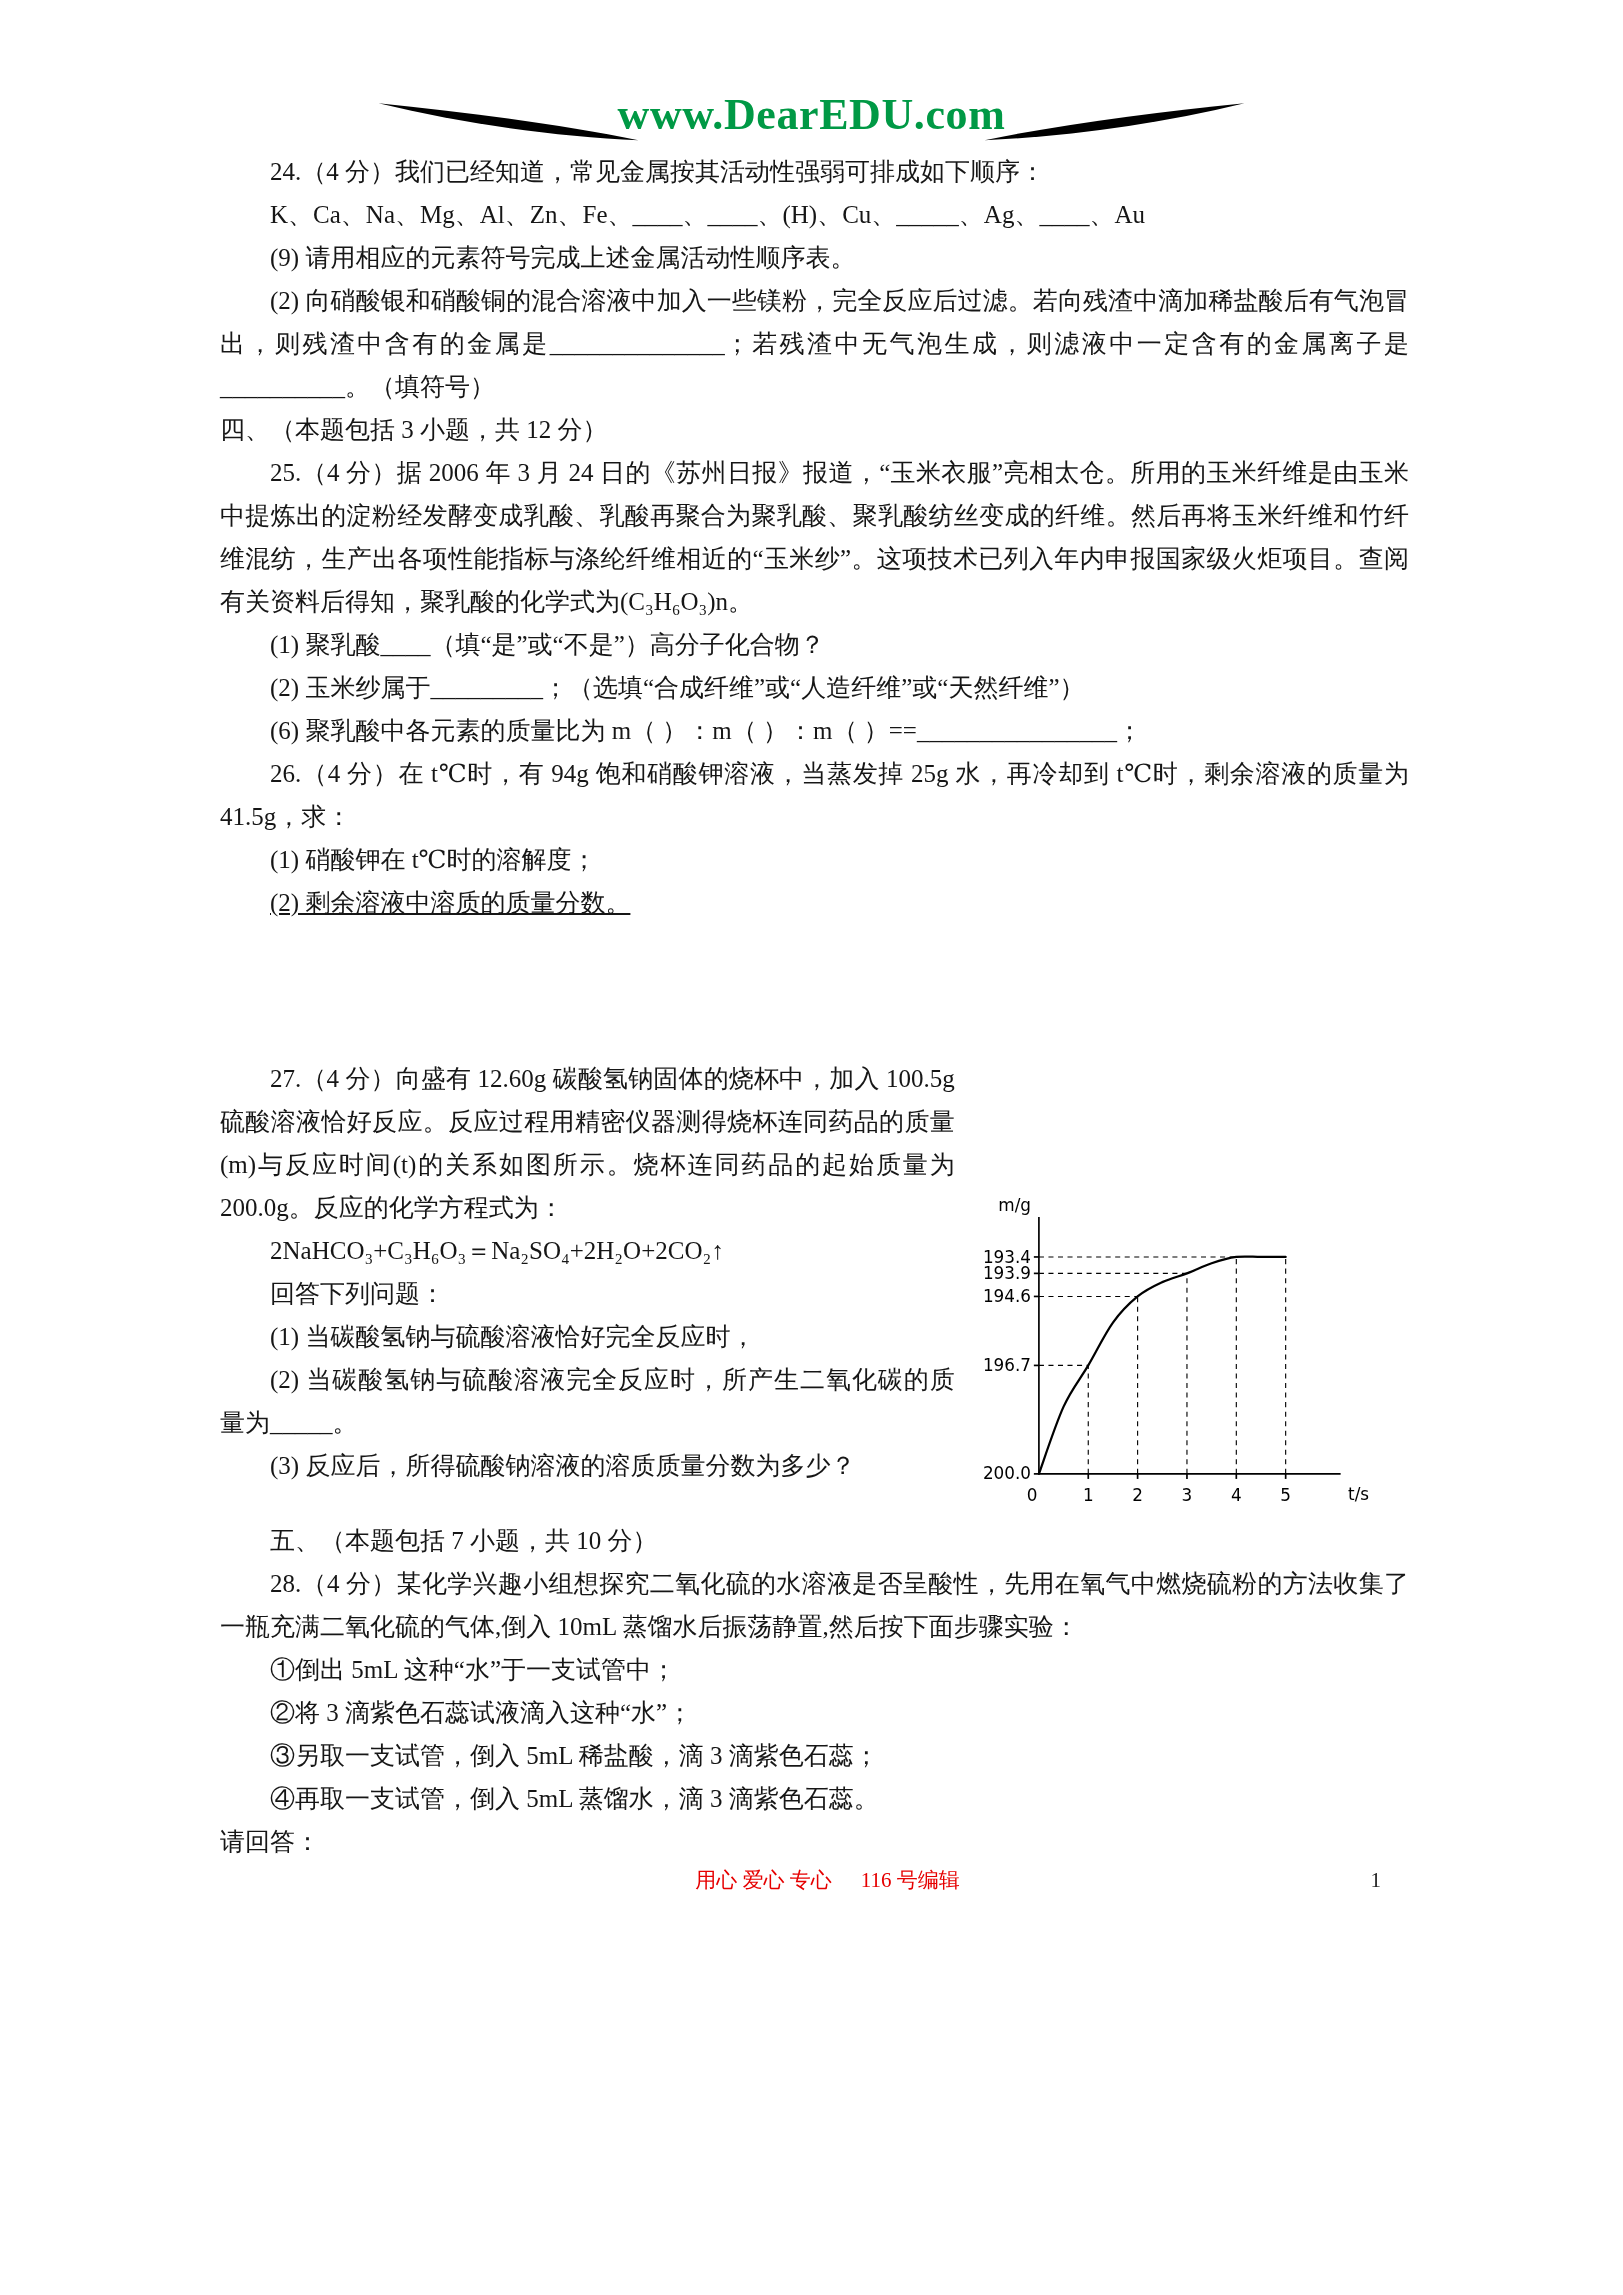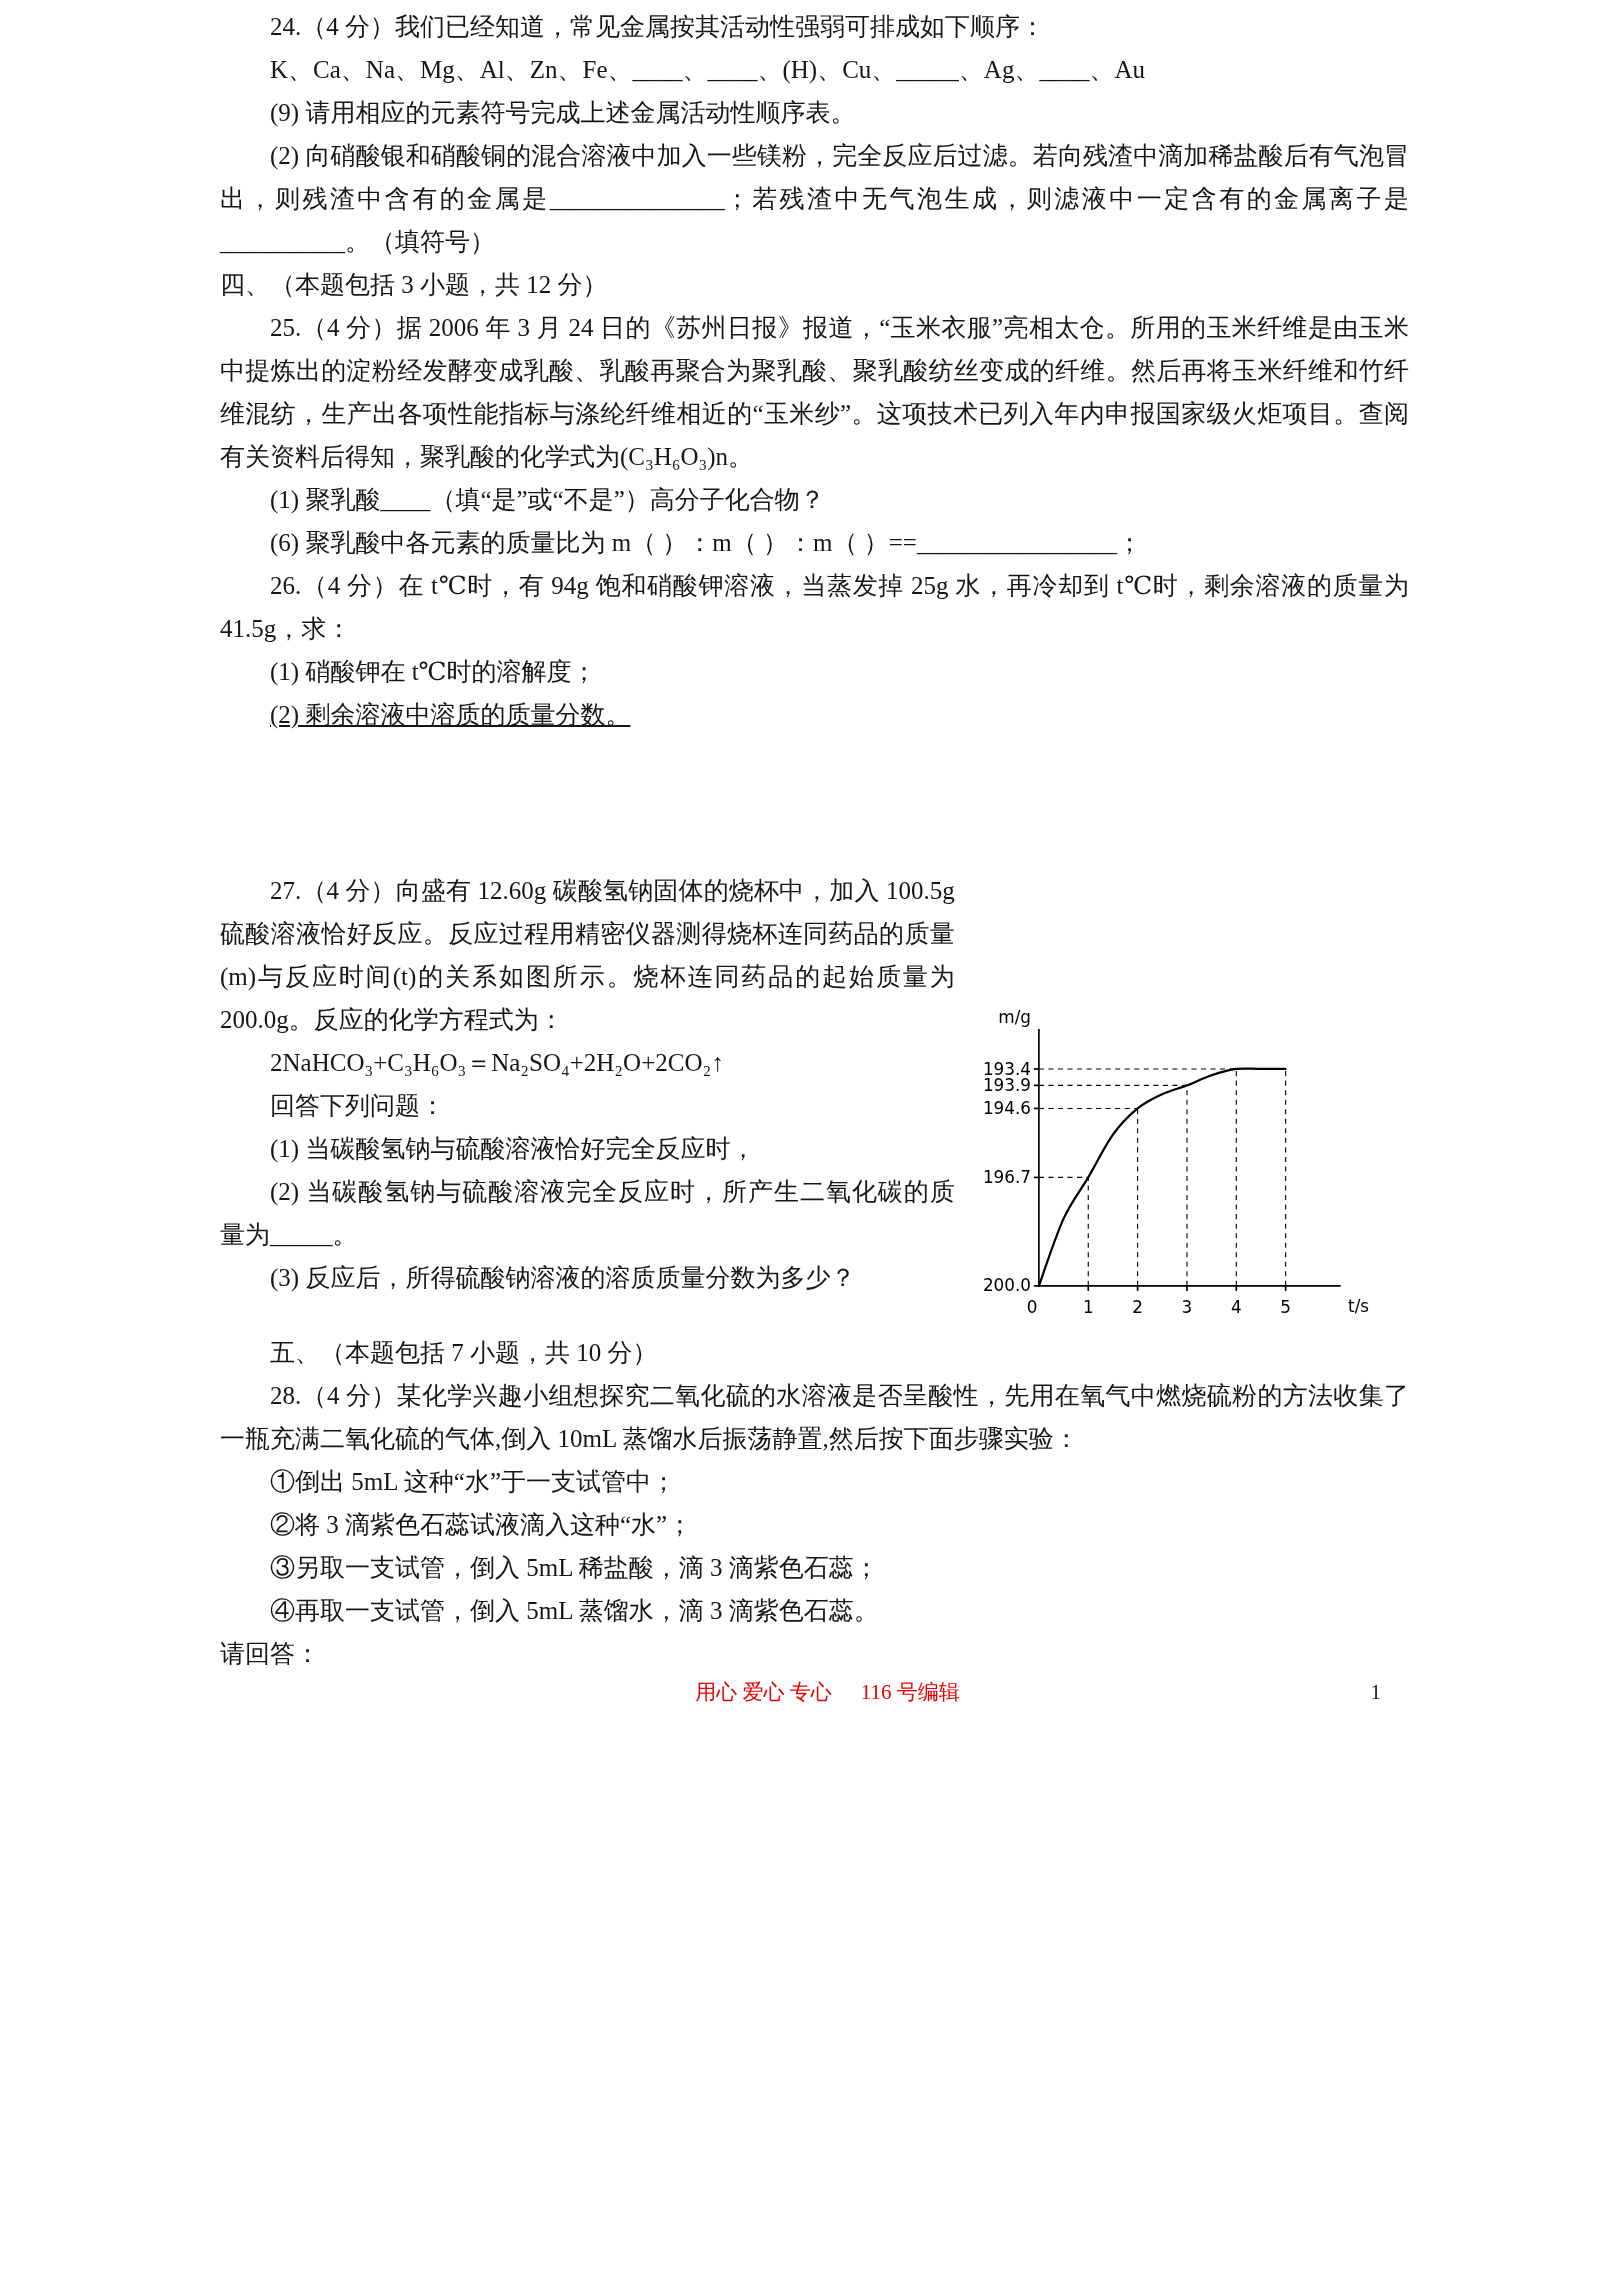--- a/index.html
+++ b/index.html
@@ -45,32 +45,42 @@
   .footer .editor{margin-left:23.6px;}
   .footer .page-num{
     position:absolute;right:258px;top:0;color:#222222;
   }
 </style>
 </head>
 <body>
 
 <div class="page">
 
+  <div class="logo-row">
+    <svg class="swoosh left" width="264" height="56" viewBox="0 0 470 100">
+      <path d="M2,20 C160,58 320,80 466,86 C330,58 160,36 2,20 Z" fill="#000"></path>
+    </svg>
+    <div class="logo-text" style="color: rgb(0, 153, 69);">www.DearEDU.com</div>
+    <svg class="swoosh right" width="264" height="56" viewBox="0 0 470 100">
+      <path d="M468,20 C310,58 150,80 4,86 C140,58 310,36 468,20 Z" fill="#000"></path>
+    </svg>
+  </div>
 
   <div class="content">
 
     <p class="indent">24.（4 分）我们已经知道，常见金属按其活动性强弱可排成如下顺序：</p>
     <p class="indent">K、Ca、Na、Mg、Al、Zn、Fe、____、____、(H)、Cu、_____、Ag、____、Au</p>
     <p class="indent">(9) 请用相应的元素符号完成上述金属活动性顺序表。</p>
     <p class="indent">(2) 向硝酸银和硝酸铜的混合溶液中加入一些镁粉，完全反应后过滤。若向残渣中滴加稀盐酸后有气泡冒出，则残渣中含有的金属是______________；若残渣中无气泡生成，则滤液中一定含有的金属离子是__________。（填符号）</p>
 
     <p>四、（本题包括 3 小题，共 12 分）</p>
 
     <p class="indent">25.（4 分）据 2006 年 3 月 24 日的《苏州日报》报道，“玉米衣服”亮相太仓。所用的玉米纤维是由玉米中提炼出的淀粉经发酵变成乳酸、乳酸再聚合为聚乳酸、聚乳酸纺丝变成的纤维。然后再将玉米纤维和竹纤维混纺，生产出各项性能指标与涤纶纤维相近的“玉米纱”。这项技术已列入年内申报国家级火炬项目。查阅有关资料后得知，聚乳酸的化学式为(C₃H₆O₃)n。</p>
     <p class="indent">(1) 聚乳酸____（填“是”或“不是”）高分子化合物？</p>
+    <p class="indent">(2) 玉米纱属于_________；（选填“合成纤维”或“人造纤维”或“天然纤维”）</p>
     <p class="indent">(6) 聚乳酸中各元素的质量比为 m（ ）：m（ ）：m（ ）==________________；</p>
 
     <p class="indent">26.（4 分）在 t℃时，有 94g 饱和硝酸钾溶液，当蒸发掉 25g 水，再冷却到 t℃时，剩余溶液的质量为 41.5g，求：</p>
     <p class="indent">(1) 硝酸钾在 t℃时的溶解度；</p>
     <p class="indent mt-sm">(2) 剩余溶液中溶质的质量分数。</p>
 
     <div class="q27 mt-q27">
       <div class="chart-float" id="chart"><svg viewBox="0 0 740 600" width="415" height="337" style="font-size:45px">
             <line x1="130" y1="520" x2="668" y2="520" stroke="#000" stroke-width="3"></line>
             <line x1="130" y1="520" x2="130" y2="62" stroke="#000" stroke-width="3"></line>

